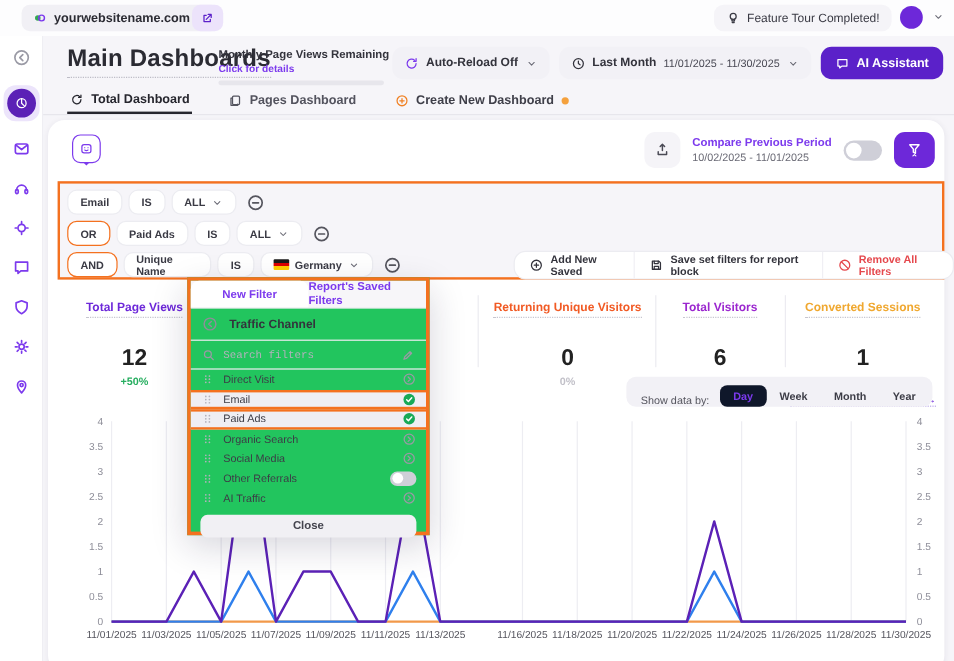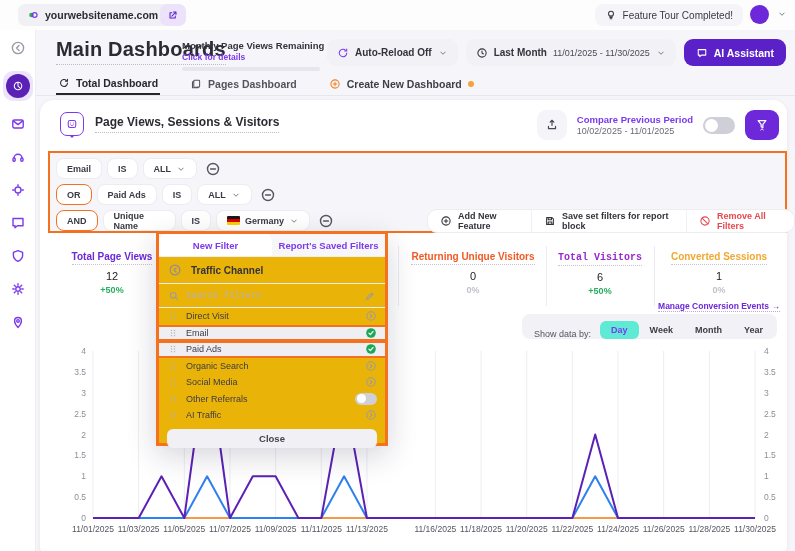--- a/index.html
+++ b/index.html
@@ -92,38 +92,38 @@
   .actions{margin-left:88px;background:#fff;border:1px solid #ececf1;border-radius:10px;height:24px;
     display:inline-flex;align-items:center}
   .actions .act{display:flex;align-items:center;gap:6px;padding:0 12px;font-size:9px;font-weight:bold;color:#33333c;height:100%}
   .actions .act + .act{border-left:1px solid #f0eff4}
   .actions .danger{color:#e5484d}
   .flag-de{width:13px;height:9px;border-radius:1px;background:linear-gradient(#1a1a1a 33%,#dd0000 33% 66%,#ffce00 66%)}
 
   
   .stat{position:absolute;text-align:center}
   .stat .lbl{font-size:10px;font-weight:bold;display:inline-block;border-bottom:1.5px dotted #c6c5cf;padding-bottom:2px}
-  .stat .val{font-size:11px;font-weight:normal;color:#222;margin-top:5px}
+  .stat .val{font-size:19px;font-weight:bold;color:#222;margin-top:23px}
   .stat .dlt{font-size:9px;font-weight:bold;margin-top:3px}
   .stat .dlt.pos{color:#27ae60}.stat .dlt.neu{color:#c2c1c9}
   .stat .lnk{font-size:8.5px;font-weight:bold;color:#6d28d9;margin-top:3px;border-bottom:1px dotted #b9a8e8;display:inline-block}
   .vdiv{position:absolute;width:1px;background:#ecebf1;top:246px;height:60px}
 
   
   .showby{position:absolute;right:18px;top:314px;height:25px;background:#f2f1f6;border-radius:8px;
     display:flex;align-items:flex-end;padding:0 3px}
   .showby .cap{font-size:9px;color:#55555e;padding:0 9px}
   .showby .opt{font-size:9px;font-weight:bold;color:#3c3c46;padding:4px 11px;border-radius:6px}
-  .showby .opt.active{background:#5eead4;color:var(--purple-link)}
+  .showby .opt.active{background:#0f172a;color:var(--purple-link)}
 
   
   #chart{position:absolute;left:48px;top:342px;width:740px;height:200px}
 
   
-  .popup{position:absolute;left:156px;top:231px;width:232px;height:215px;background:#eab308;border:3px solid var(--ann);
+  .popup{position:absolute;left:156px;top:231px;width:202px;height:215px;background:#22c55e;border:3px solid var(--ann);
     box-shadow:0 10px 28px rgba(30,20,60,.18);z-index:10;display:flex;flex-direction:column}
   .ptabs{display:flex;background:#f7f6f9;border-bottom:1px solid #eeedf2;height:23px;flex:none}
   .ptab{flex:1;display:flex;align-items:center;justify-content:center;font-size:9.5px;font-weight:bold;color:var(--purple-link)}
   .ptab.active{background:#fff;border-radius:7px 7px 0 0}
   .pfield{display:flex;align-items:center;gap:9px;padding:0 9px;height:27px;border-bottom:1px solid #eeedf2;
     font-size:10px;font-weight:bold;color:#33333c;flex:none}
   .pfield .ic{color:#8e8e99}
   .psearch{display:flex;align-items:center;gap:6px;padding:0 9px;height:24px;border-bottom:1px solid #eeedf2;flex:none;color:#9a9aa5}
   .psearch input{flex:1;border:0;outline:0;background:transparent;font-size:9px;font-family:Liberation Mono, monospace;color:#333}
   .psearch input::placeholder{color:#b3b2bc}
@@ -341,21 +341,20 @@
   <div class="card"></div>
   <div class="card-head-l">
     <div class="block-icon">
       <span class="ic ic12">
           <svg viewBox="0 0 16 16">
             <rect x="3" y="3.4" width="10" height="9.2" rx="2.4"></rect>
             <path d="M6.2 6.7h.01M9.8 6.7h.01M6.2 9.3c1.2 1 2.4 1 3.6 0" stroke-width="1.2"></path>
           </svg>
         </span>
     </div>
-    <div class="block-title">Page Views, Sessions &amp; Visitors</div>
   </div>
   <div class="card-head-r">
     <div class="exp-btn">
       <span class="ic">
           <svg viewBox="0 0 16 16">
             <path d="M8 2.6v5.8M5.9 4.7 8 2.6l2.1 2.1M4 9.6v2.6h8V9.6"></path>
           </svg>
         </span>
     </div>
     <div class="cmp">
@@ -450,21 +449,21 @@
           </svg>
         </span>
         <div class="actions">
           <div class="act ">
             <span class="ic ic12">
               <svg viewBox="0 0 16 16">
                 <circle cx="8" cy="8" r="5.5"></circle>
                 <path d="M8 5.6v4.8M5.6 8h4.8"></path>
               </svg>
             </span>
-            <span>Add New Feature</span>
+            <span>Add New Saved</span>
           </div>
           <div class="act ">
             <span class="ic ic12">
               <svg viewBox="0 0 16 16">
                 <path d="M3.5 3.5h7.2l1.8 1.8v7.2h-9z"></path>
                 <path d="M5.6 3.5v2.7h4.4V3.5M5.6 12.5V9.2h4.8v3.3"></path>
               </svg>
             </span>
             <span>Save set filters for report block</span>
           </div>
@@ -477,21 +476,21 @@
             </span>
             <span>Remove All Filters</span>
           </div>
         </div>
       </div>
     </div>
 
   <div id="stats">
       <div class="stat abs" style="left: 48px; width: 128px; top: 246px;"><div class="lbl" style="color: rgb(109, 40, 217);">Total Page Views</div><div class="val">12</div><div class="dlt pos">+50%</div></div>
       <div class="stat abs" style="left: 398px; width: 150px; top: 246px;"><div class="lbl" style="color: rgb(241, 90, 36);">Returning Unique Visitors</div><div class="val">0</div><div class="dlt neu">0%</div></div>
-      <div class="stat abs" style="left: 548px; width: 104px; top: 246px;"><div class="lbl" style="color: rgb(155, 39, 207); font-family: Liberation Mono, monospace;">Total Visitors</div><div class="val">6</div><div class="dlt pos">+50%</div></div>
+      <div class="stat abs" style="left: 548px; width: 104px; top: 246px;"><div class="lbl" style="color: rgb(155, 39, 207);">Total Visitors</div><div class="val">6</div><div class="dlt pos">+50%</div></div>
       <div class="stat abs" style="left: 652px; width: 134px; top: 246px;"><div class="lbl" style="color: rgb(240, 168, 48);">Converted Sessions</div><div class="val">1</div><div class="dlt neu">0%</div><div class="lnk">Manage Conversion Events →</div></div>
       <div class="vdiv" style="left: 398px;"></div>
       <div class="vdiv" style="left: 546px;"></div>
       <div class="vdiv" style="left: 654px;"></div>
     </div>
 
   <div class="showby" id="showBy">
       <span class="cap">Show data by:</span>
       <span class="opt active">Day</span>
       <span class="opt">Week</span>

